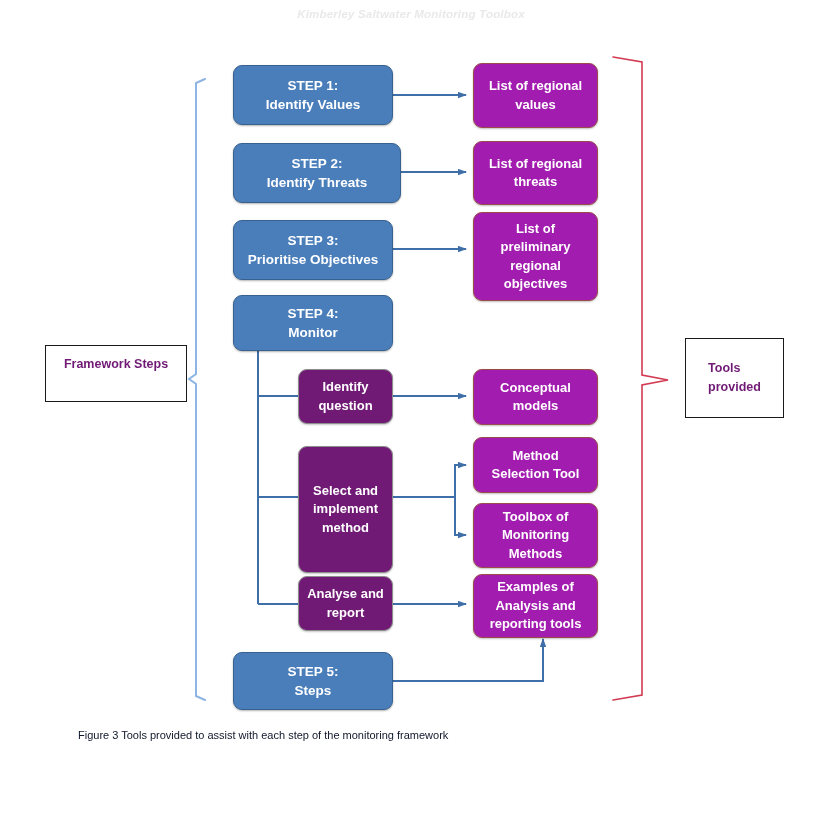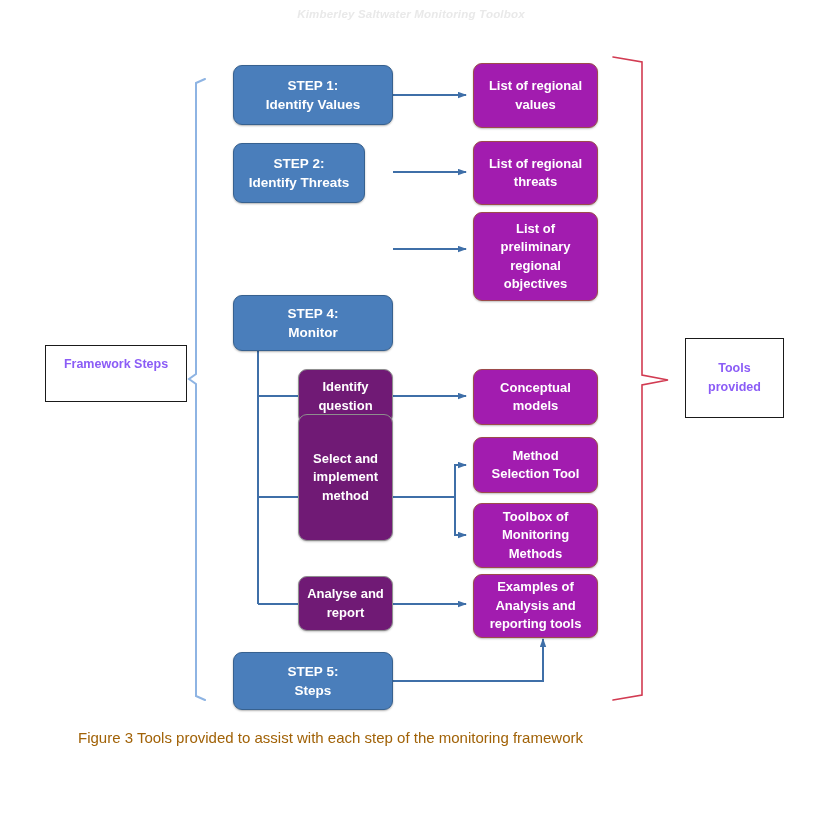--- a/index.html
+++ b/index.html
@@ -71,44 +71,43 @@
     background: #701a75;
     border: 1.4px solid #8e8e8e;
     box-shadow: 0 1px 2px rgba(0,0,0,.22);
     font-size: 13px;
   }
   .label-box {
     position: absolute;
     box-sizing: border-box;
     background: #ffffff;
     border: 1.6px solid #1a1a1a;
-    color: #8b5cf6;
+    color: #701a75;
     font-weight: bold;
     font-size: 12.5px;
     line-height: 1.5;
-    text-align: center;
     z-index: 3;
   }
   #label-framework {
     display: flex;
     align-items: flex-start;
     justify-content: center;
     padding-top: 9px;
   }
   #label-tools {
     display: flex;
     align-items: center;
     justify-content: center;
   }
   #figure-caption {
     position: absolute;
     left: 78px;
     top: 729px;
-    font-size: 15px;
-    color: #a16207;
+    font-size: 11px;
+    color: #0f172a;
     white-space: nowrap;
   }
 </style>
 </head>
 <body>
 
 <div id="page-header">Kimberley Saltwater Monitoring Toolbox</div>
 
 <div id="figure-area">
 
@@ -148,34 +147,37 @@
     </g>
 
     <g stroke="#d23b52" stroke-width="1.6" fill="none" stroke-linecap="round">
       <path d="M613,57 L642,62 L642,375 L668,380 L642,385 L642,695 L613,700"></path>
     </g>
   </svg>
 
   <div class="node node-blue" style="left:233px; top:65px; width:160px; height:60px;">
     <span><span>STEP 1:</span><br><span>Identify Values</span></span>
   </div>
-  <div class="node node-blue" style="left:233px; top:143px; width:132px; height:60px;">
+  <div class="node node-blue" style="left:233px; top:143px; width:168px; height:60px;">
     <span><span>STEP 2:</span><br><span>Identify Threats</span></span>
+  </div>
+  <div class="node node-blue" style="left:233px; top:220px; width:160px; height:60px;">
+    <span><span>STEP 3:</span><br><span>Prioritise Objectives</span></span>
   </div>
   <div class="node node-blue" style="left:233px; top:295px; width:160px; height:56px;">
     <span><span>STEP 4:</span><br><span>Monitor</span></span>
   </div>
   <div class="node node-blue" style="left:233px; top:652px; width:160px; height:58px;">
     <span><span>STEP 5:</span><br><span>Steps</span></span>
   </div>
 
   <div class="node node-grey" style="left:298px; top:369px; width:95px; height:55px;">
       <span>Identify<br>question</span>
     </div>
-  <div class="node node-grey" style="left:298px; top:414px; width:95px; height:127px;">
+  <div class="node node-grey" style="left:298px; top:446px; width:95px; height:127px;">
       <span>Select and<br>implement<br>method</span>
     </div>
   <div class="node node-grey" style="left:298px; top:576px; width:95px; height:55px;">
       <span>Analyse and<br>report</span>
     </div>
 
   <div class="node node-red" style="left:473px; top:63px; width:125px; height:65px;">
       <span>List of regional<br>values</span>
     </div>
   <div class="node node-red" style="left:473px; top:141px; width:125px; height:64px;">

